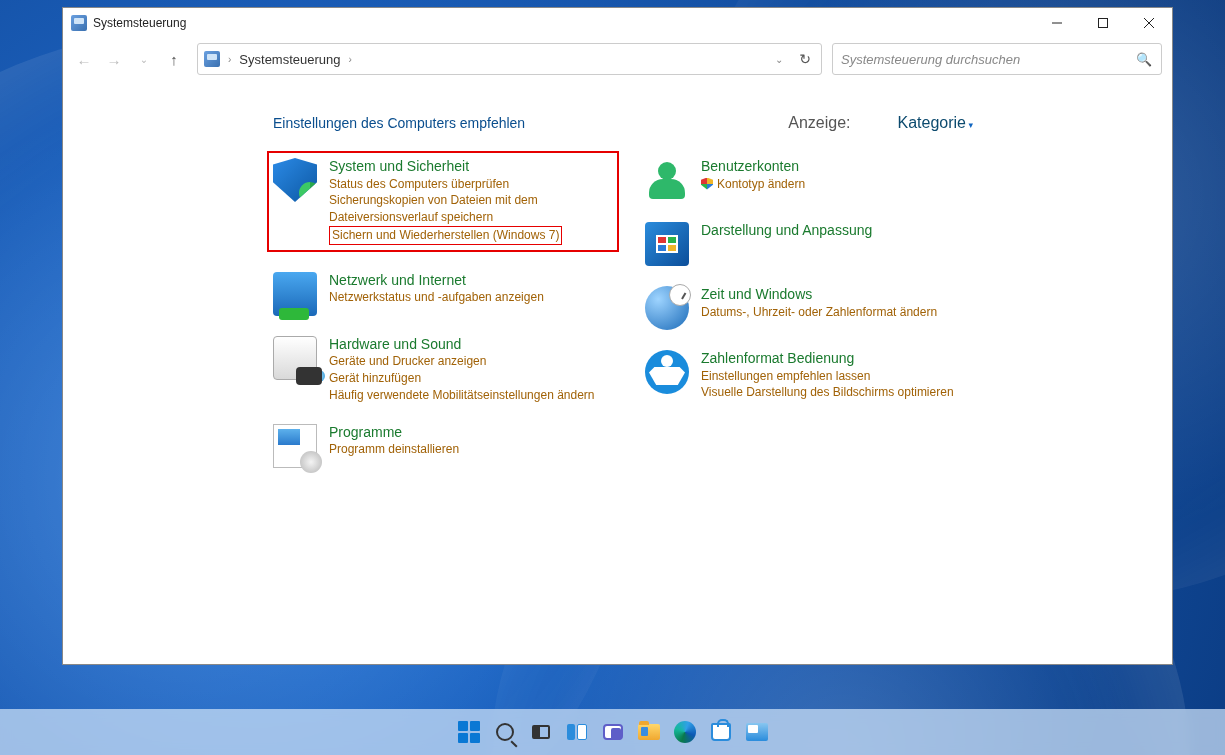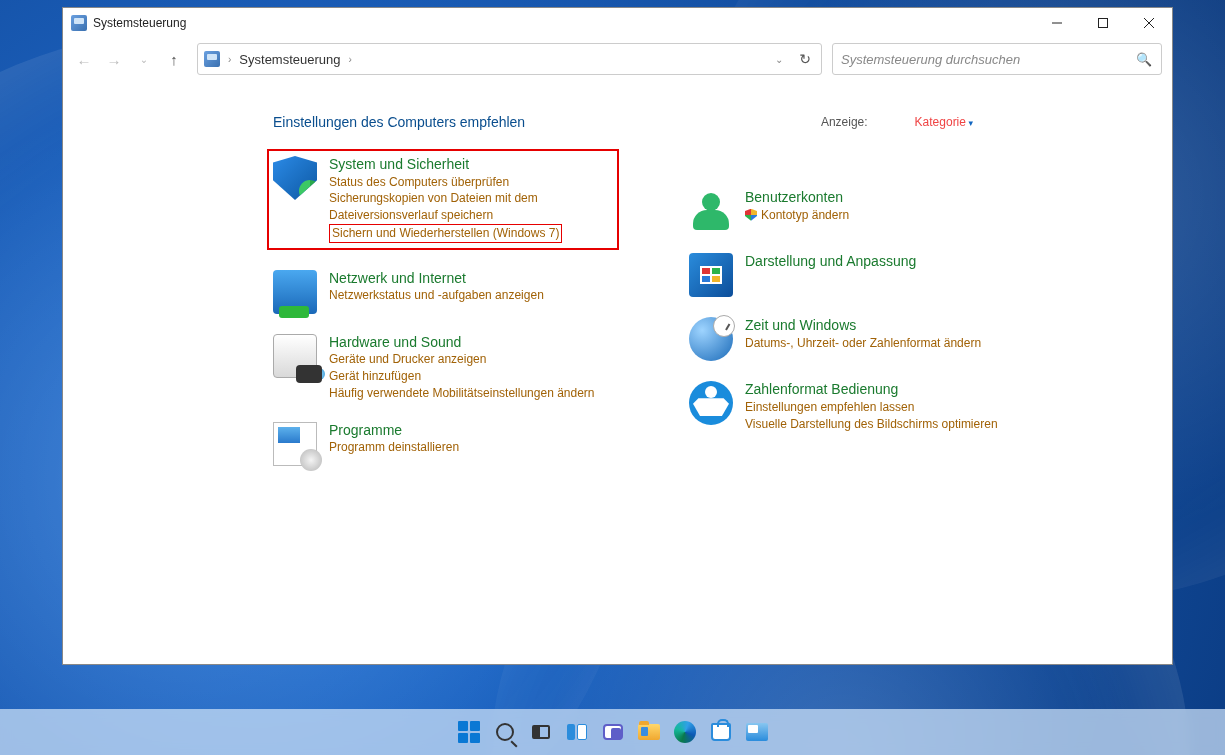--- a/index.html
+++ b/index.html
@@ -51,24 +51,24 @@
   .addr-refresh{color:#555;font-size:14px;cursor:pointer;padding:0 4px;}
   .search-box{
     width:330px;height:32px;border:1px solid #ccc;border-radius:3px;
     display:flex;align-items:center;padding:0 8px;font-size:13px;color:#888;gap:6px;
   }
   .search-box .ph{flex:1;font-style:italic;color:#888;}
   .search-box .mag{font-size:13px;color:#666;}
   .content{flex:1;padding:28px 0 0 210px;}
   .content-head{display:flex;justify-content:space-between;align-items:center;width:700px;margin-bottom:26px;}
   .content-title{color:#0a4e8e;font-size:14px;}
-  .view-row{font-size:12px;color:#555;display:flex;align-items:center;gap:10px;}
-  .view-link{color:#ef4444;cursor:pointer;padding-left:37px;}
+  .view-row{font-size:16px;color:#555;display:flex;align-items:center;gap:10px;}
+  .view-link{color:#0c4a6e;cursor:pointer;padding-left:37px;}
   .view-link::after{content:" ▾";font-size:9px;color:#1065c0;}
-  .cols{display:flex;gap:76px;align-items:center;}
+  .cols{display:flex;gap:32px;}
   .col{display:flex;flex-direction:column;gap:20px;}
   .col.left{width:340px;}
   .col.right{width:350px;}
   .cat{display:flex;gap:12px;}
   .cat.highlight{border:2px solid #e60000;padding:5px 4px;position:relative;margin:-7px -6px 0 -6px;}
   .cat-icon{width:44px;height:44px;flex-shrink:0;}
   .cat-body{display:flex;flex-direction:column;font-size:12px;}
   .cat-title{color:#1a7a2e;font-size:14px;line-height:1.25;cursor:pointer;}
   .cat-link{color:#a16207;line-height:1.4;cursor:pointer;}
   .cat-link.boxed{border:1px solid #e60000;padding:0 2px;display:inline-block;width:fit-content;}

